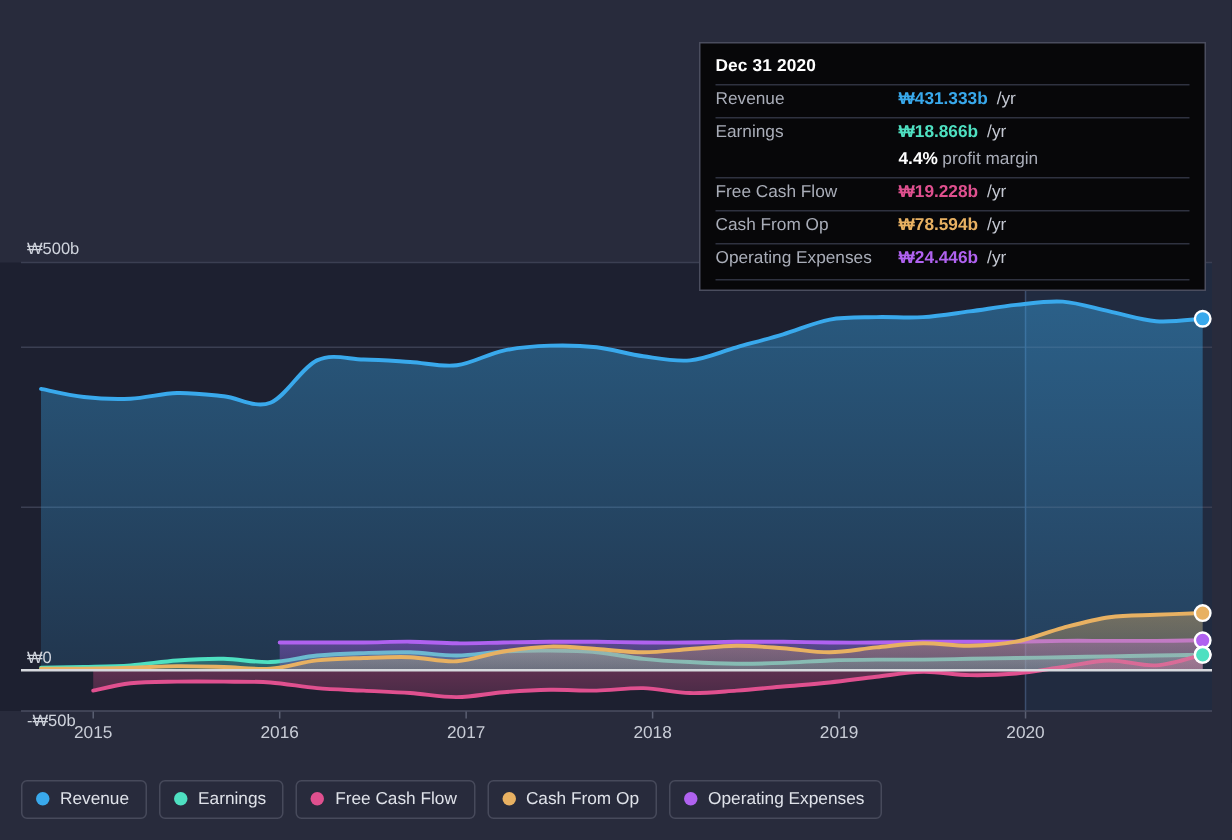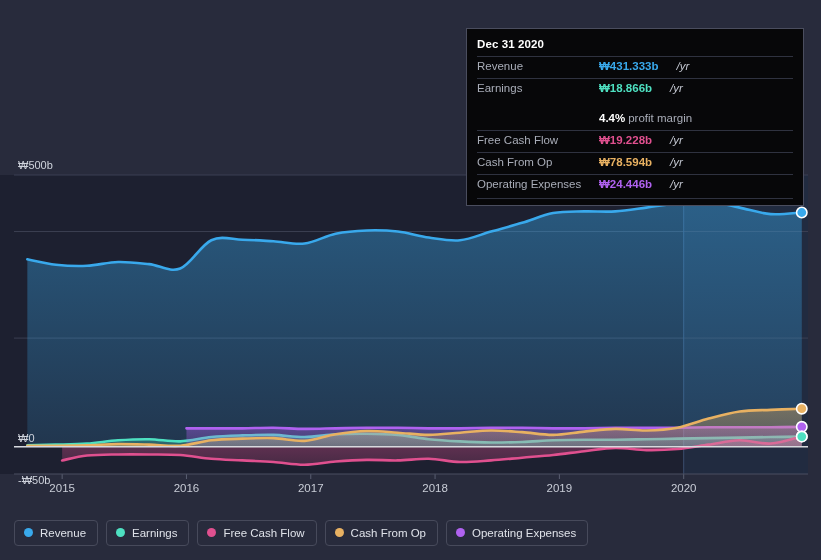--- a/index.html
+++ b/index.html
@@ -37,24 +37,24 @@
   #tooltip .tt-date{
     font-weight:bold;color:#ffffff;font-size:11.5px;
     padding:1px 0 6px 0;letter-spacing:.1px;
   }
   .tt-row{
     display:flex;align-items:baseline;
     border-top:1px solid #2f3240;
     padding:3px 0 3px 0;
     min-height:15px;
   }
-  .tt-row.sub{border-top:none;padding-top:0;margin-top:12px;}
+  .tt-row.sub{border-top:none;padding-top:0;}
   .tt-label{width:122px;flex:0 0 122px;color:#a9adb8;font-size:11.5px;}
   .tt-val{font-weight:bold;font-size:11.5px;white-space:nowrap;}
-  .tt-unit{color:#c4c8d2;font-weight:normal;font-size:11.5px;margin-left:18px;font-style:italic;}
+  .tt-unit{color:#c4c8d2;font-weight:normal;font-size:11.5px;margin-left:6px;}
   .tt-sub-text{color:#a9adb8;font-weight:normal;font-size:11.5px;margin-left:3px;}
   #tooltip .tt-rule-bottom{border-top:1px solid #2f3240;height:0;margin-top:2px;}
 
   
   #legend{
     position:absolute;left:0;top:505px;width:821px;height:55px;
     display:flex;align-items:center;gap:8px;
     padding-left:14px;box-sizing:border-box;
   }
   .legend-item{

